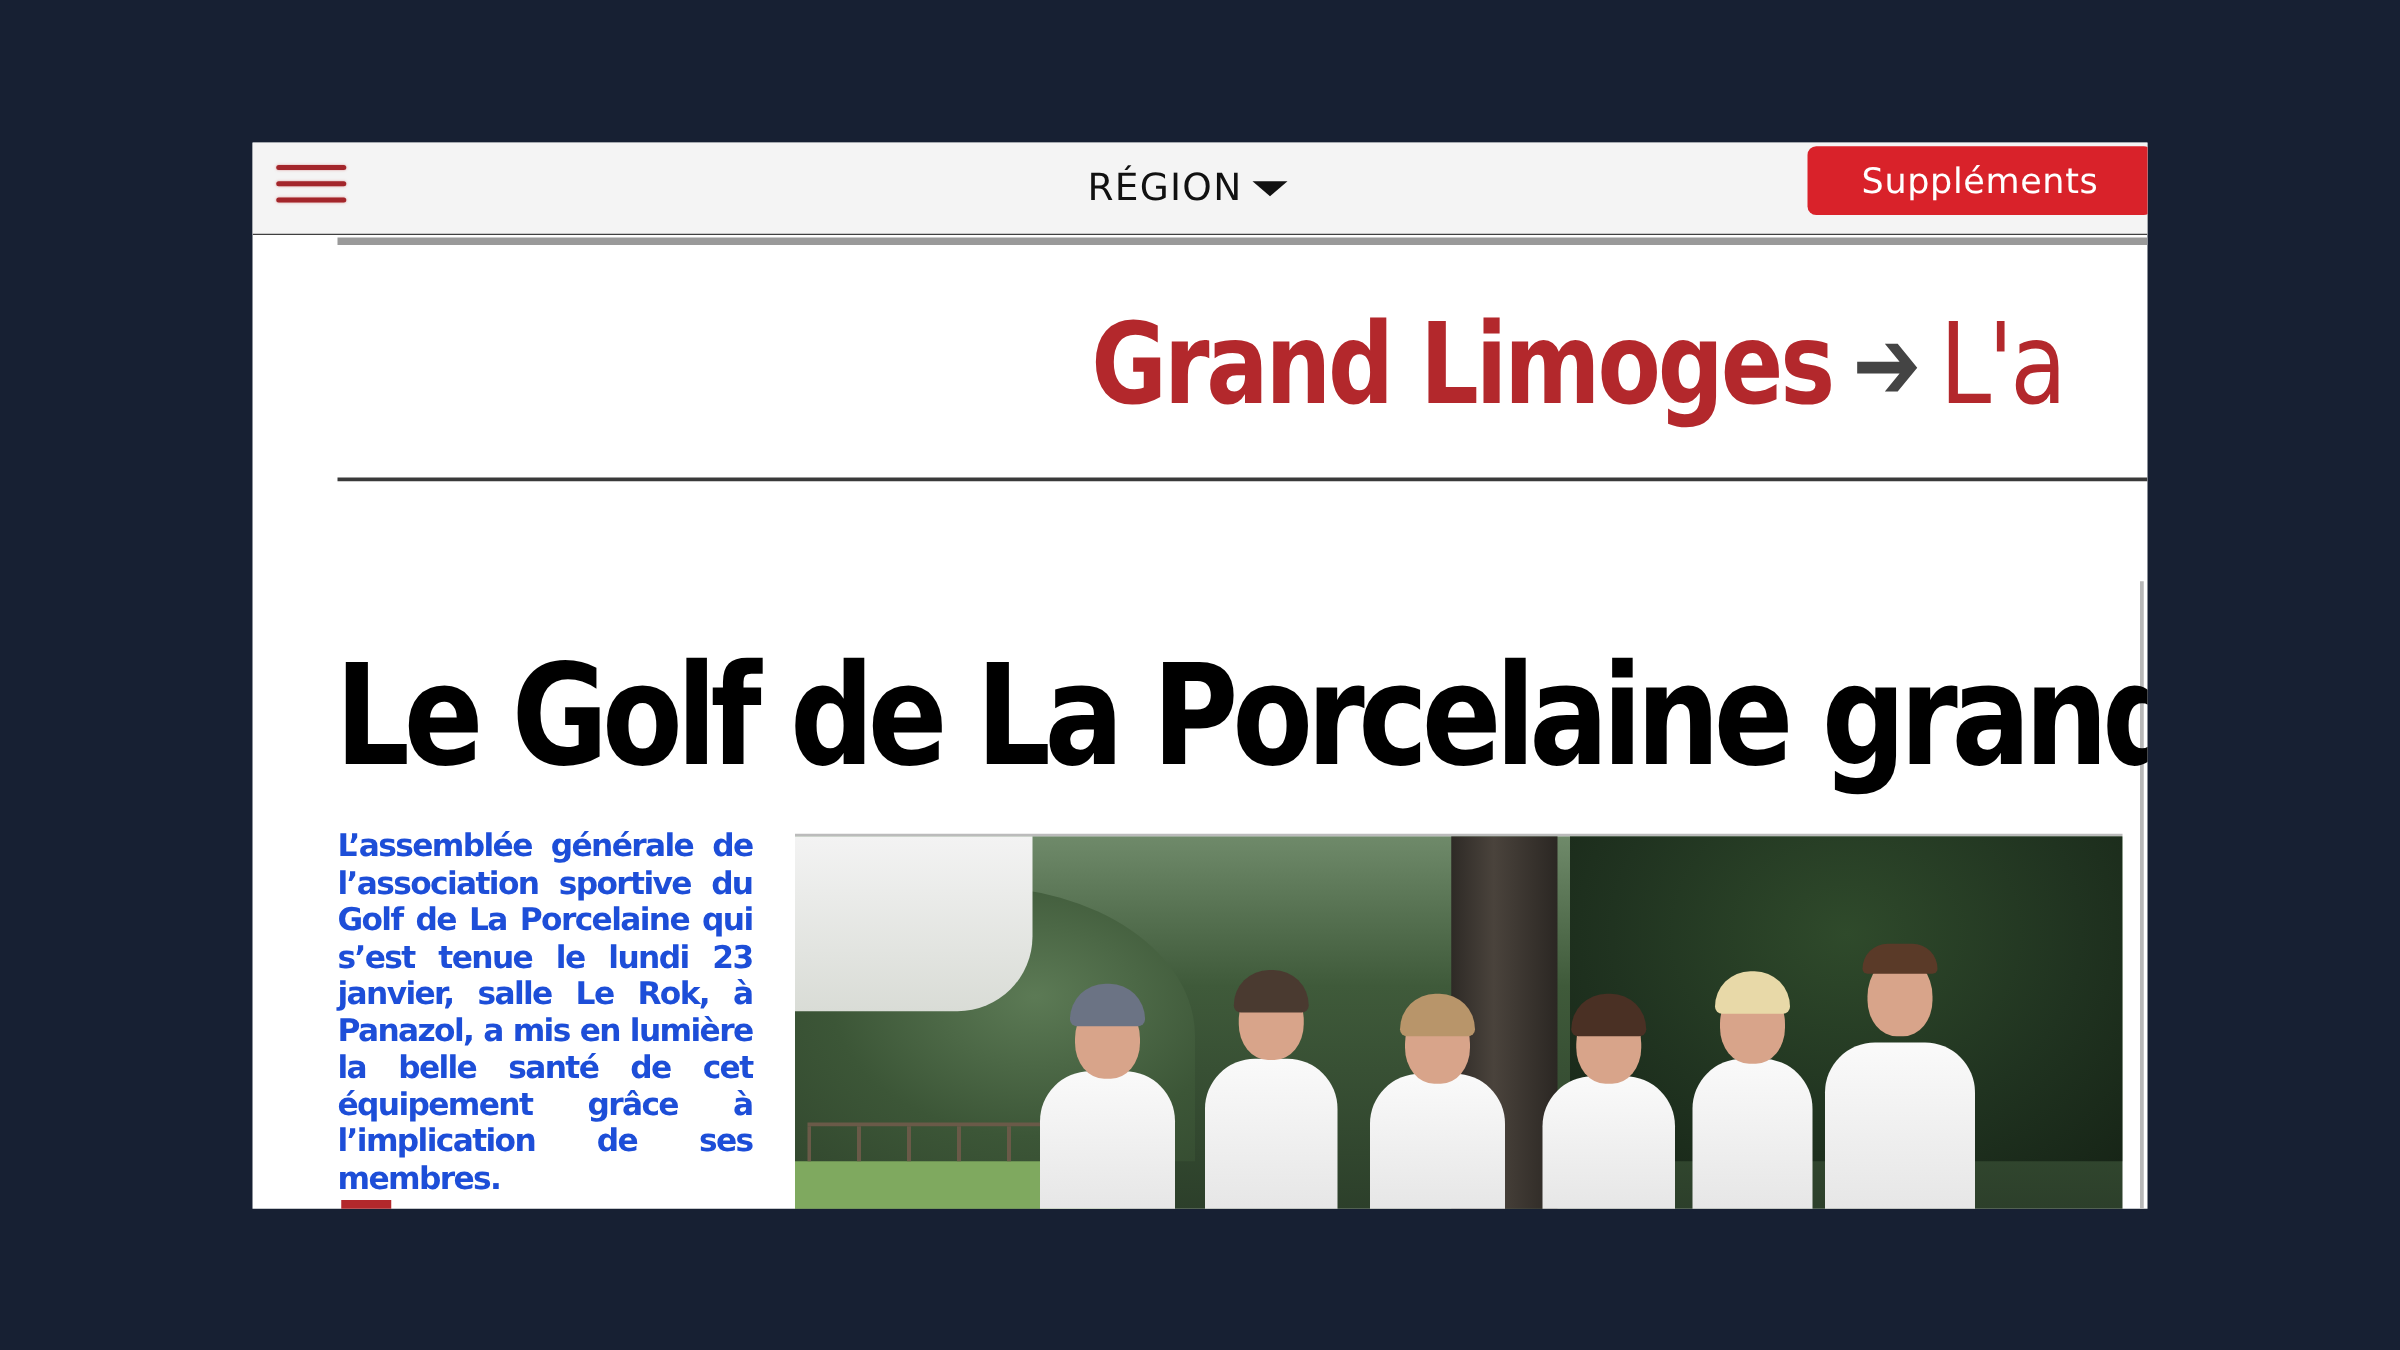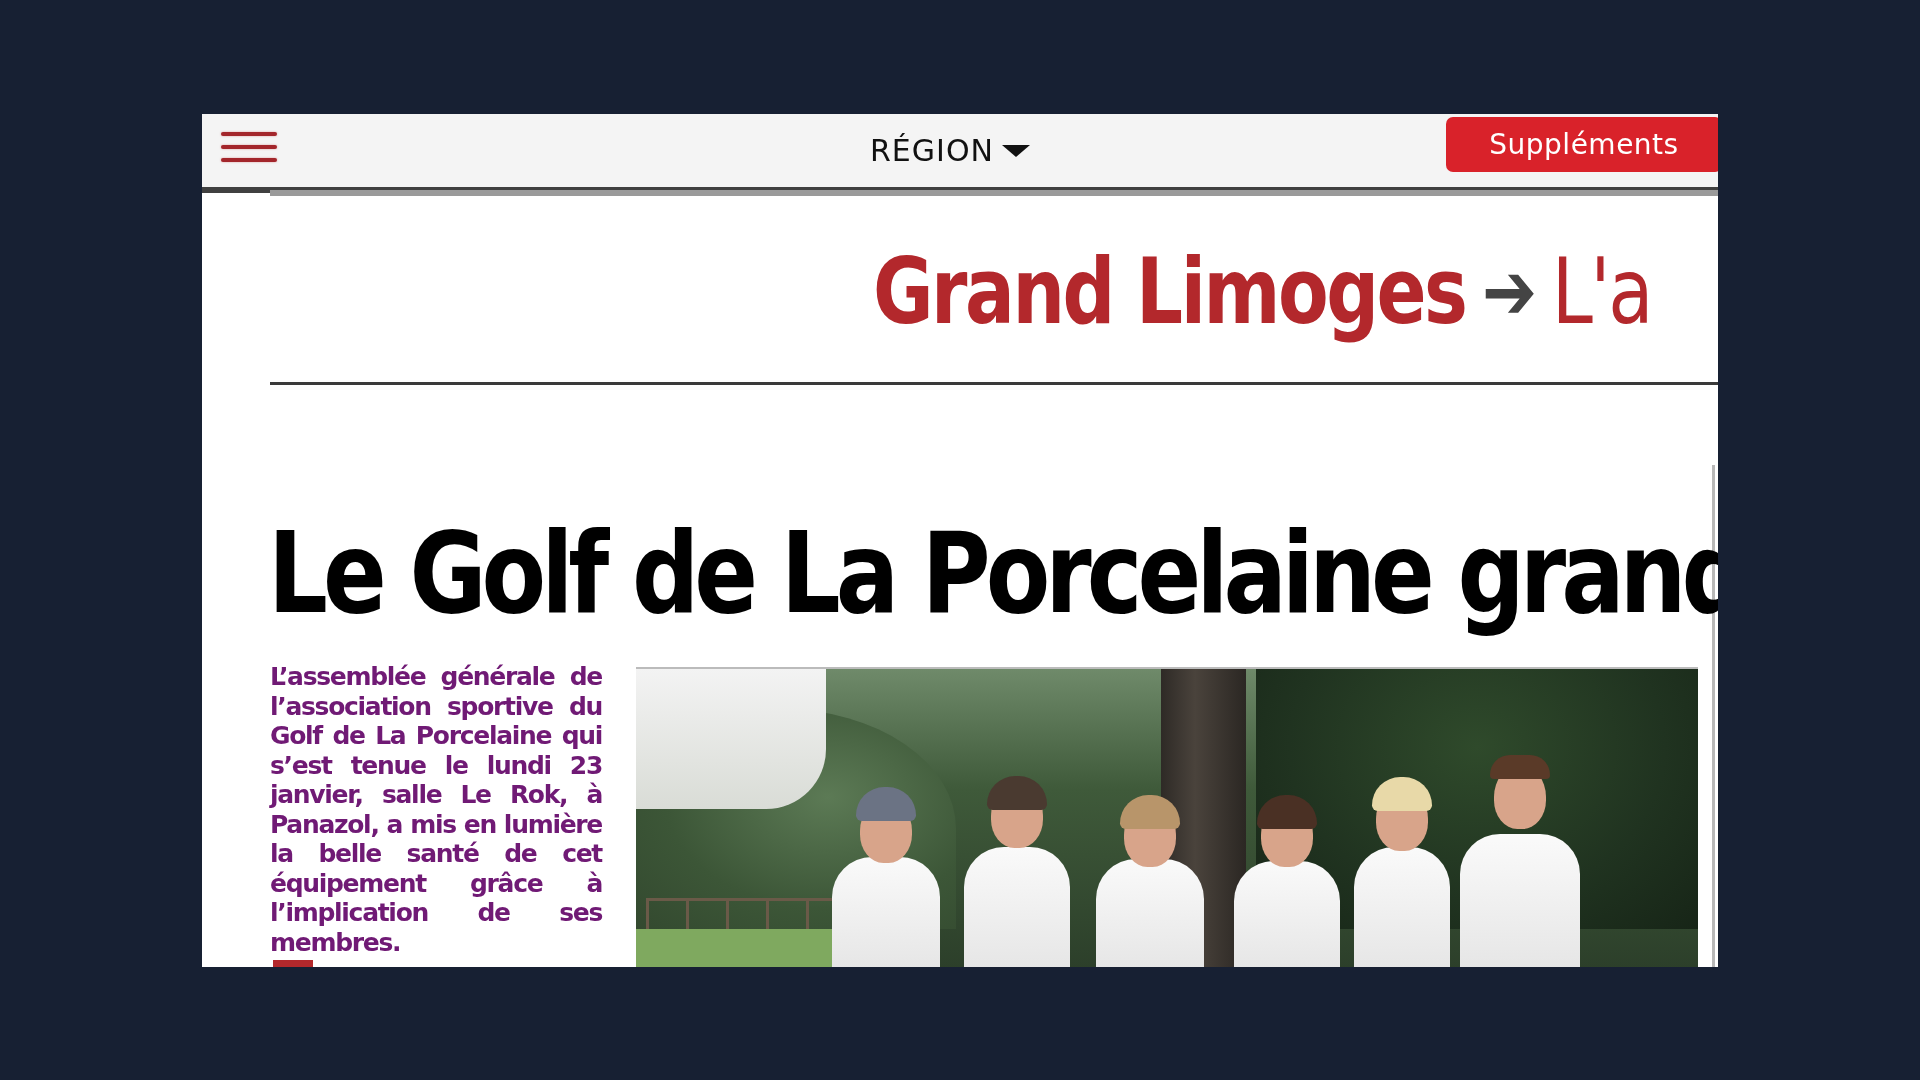--- a/index.html
+++ b/index.html
@@ -9,21 +9,21 @@
       font-family: "Liberation Sans", sans-serif;
       position: relative;
     }
     .panel {
       position: absolute; left: 202px; top: 114px;
       width: 1516px; height: 853px;
       background: #ffffff; overflow: hidden;
     }
     .header {
       position: absolute; left: 0; top: 0; width: 100%; height: 73px;
-      background: #f4f4f4; border-bottom: 6px solid #404040;
+      background: #f4f4f4; border-bottom: 1px solid #404040;
     }
     .hamburger {
       position: absolute; left: 19px; top: 18px; width: 56px; height: 30px; cursor: pointer;
     }
     .hamburger span {
       position: absolute; left: 0; width: 56px; height: 4px;
       background: #a3262b; border-radius: 2px;
       box-shadow: 0 0 2px rgba(200,60,60,0.5);
     }
     .hamburger span:nth-child(1) { top: 0; }
@@ -81,21 +81,21 @@
       transform: scaleX(0.88); transform-origin: left center;
     }
     .headline {
       position: absolute; left: 66px; top: 394px; white-space: nowrap;
       font-family: "DejaVu Sans", sans-serif; font-weight: bold; font-size: 112px;
       color: #000; letter-spacing: -6px; transform: scaleX(0.84); transform-origin: left top;
     }
     .lead {
       position: absolute; left: 68px; top: 548px; width: 332px;
       font-family: "DejaVu Sans", sans-serif; font-weight: bold; font-size: 25px; line-height: 29.5px;
-      color: #701a75; text-align: justify; letter-spacing: -1.3px;
+      color: #1d4ed8; text-align: justify; letter-spacing: -1.3px;
     }
     .dropcap {
       position: absolute; left: 71px; top: 846px; width: 40px; height: 20px; background: #b3282c;
     }
     .photo {
       position: absolute; left: 434px; top: 553px; width: 1062px; height: 300px;
       overflow: hidden; border-top: 2px solid #bbb;
       background: linear-gradient(180deg, #6f8a6a 0%, #3f5a3a 40%, #2c3f2a 100%);
     }
     .photo .sky {

